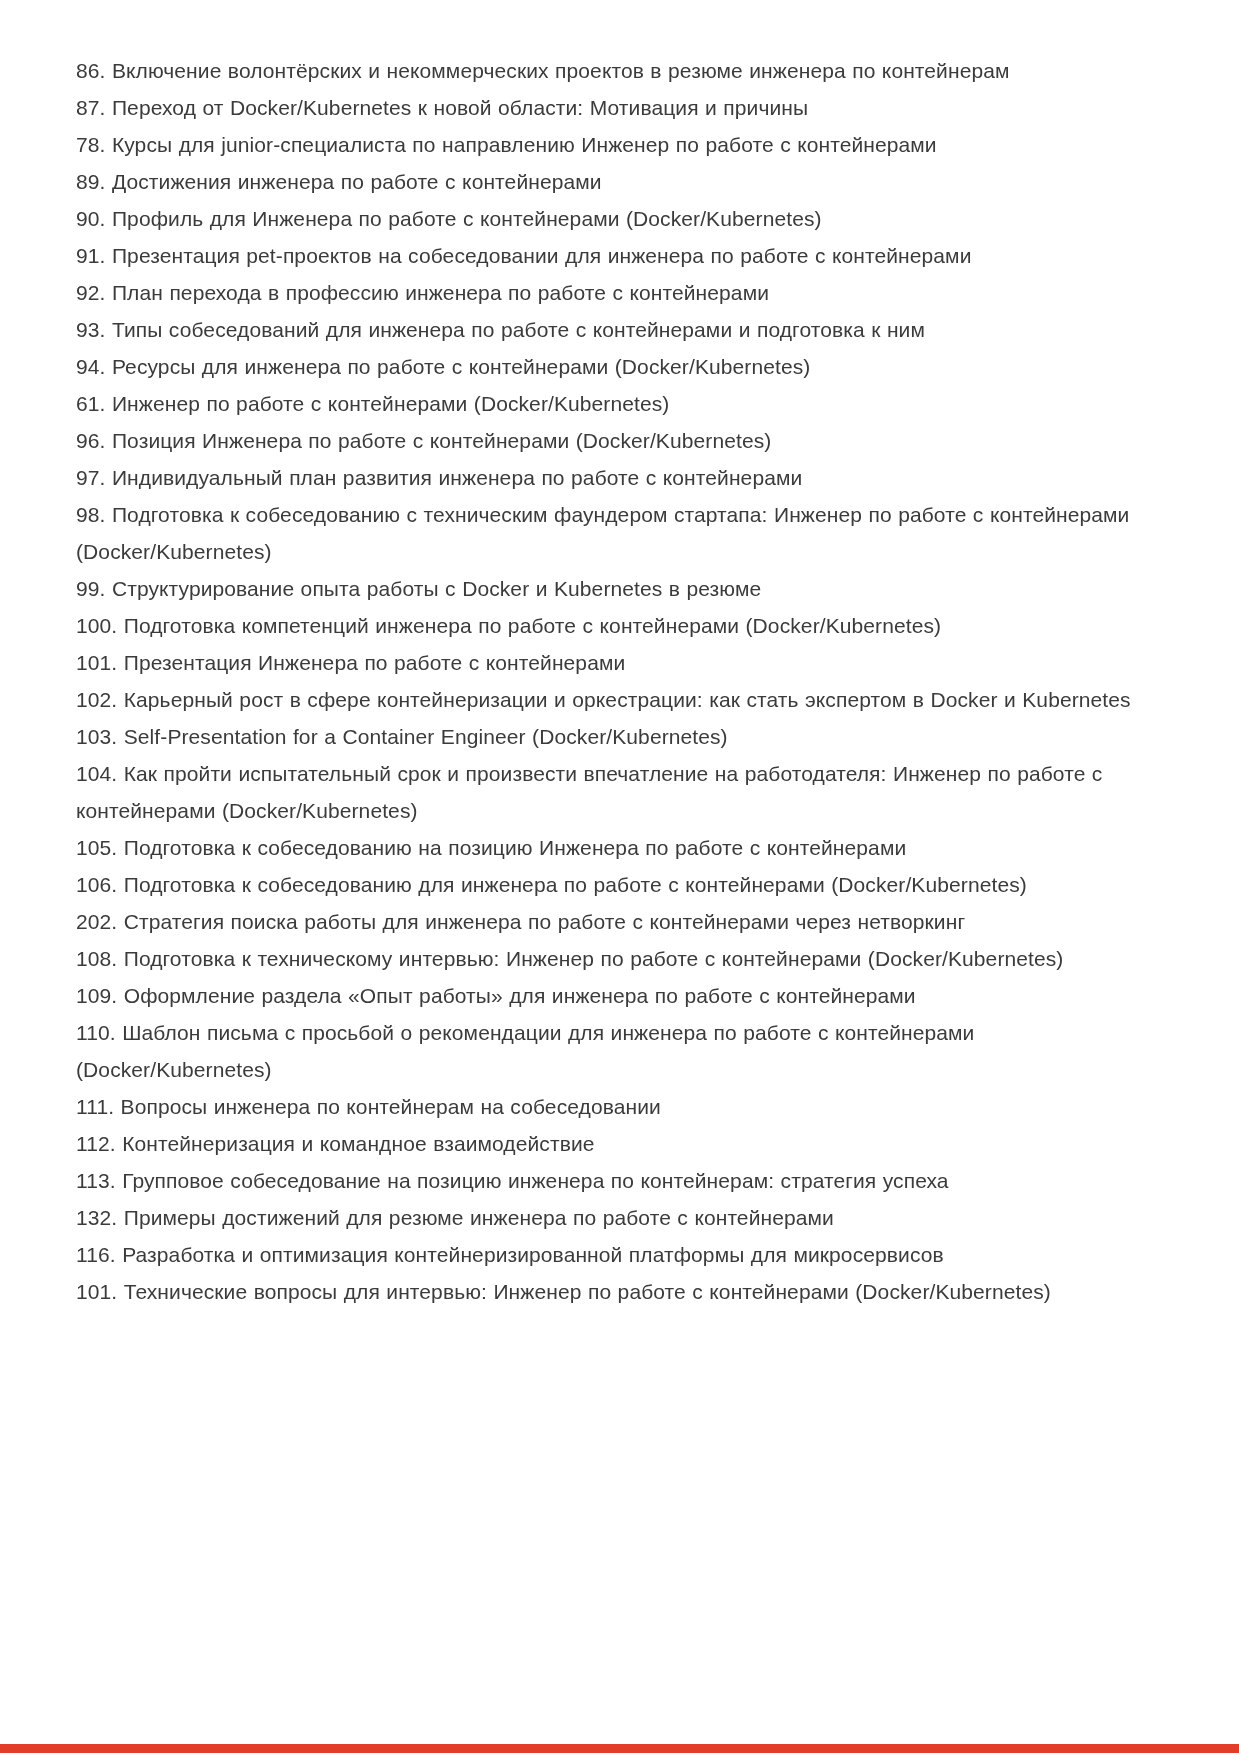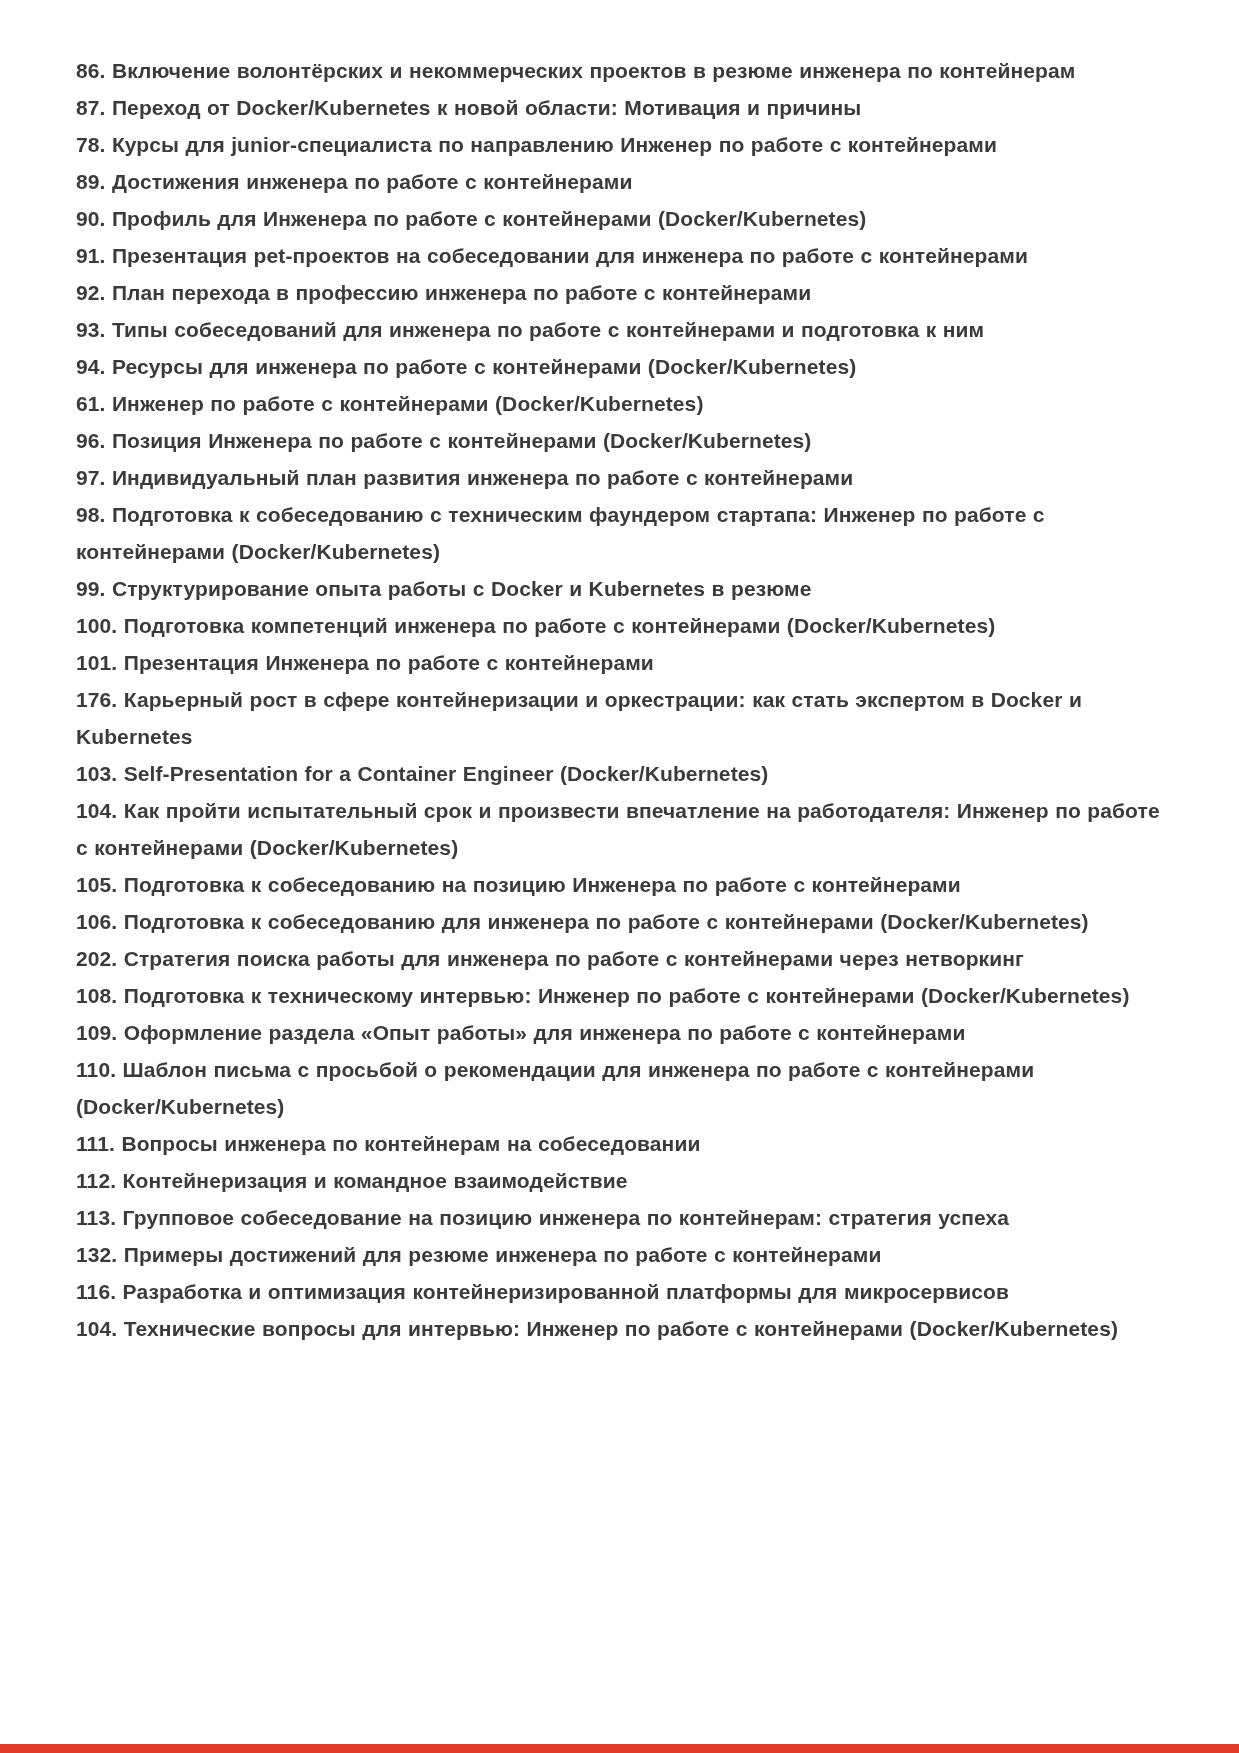--- a/index.html
+++ b/index.html
@@ -17,21 +17,21 @@
     box-sizing: border-box;
   }
   .doc {
     padding: 52px 76px 0 76px;
     box-sizing: border-box;
   }
   .doc p.item {
     margin: 0;
     font-size: 21px;
     line-height: 37px;
-    font-weight: 700;
+    font-weight: 400;
     letter-spacing: 0.1px;
     word-spacing: 0.5px;
   }
   .bottom-bar {
     position: absolute;
     left: 0;
     bottom: 0;
     width: 100%;
     height: 9px;
   }
@@ -50,31 +50,31 @@
       <p class="item">92. План перехода в профессию инженера по работе с контейнерами</p>
       <p class="item">93. Типы собеседований для инженера по работе с контейнерами и подготовка к ним</p>
       <p class="item">94. Ресурсы для инженера по работе с контейнерами (Docker/Kubernetes)</p>
       <p class="item">61. Инженер по работе с контейнерами (Docker/Kubernetes)</p>
       <p class="item">96. Позиция Инженера по работе с контейнерами (Docker/Kubernetes)</p>
       <p class="item">97. Индивидуальный план развития инженера по работе с контейнерами</p>
       <p class="item">98. Подготовка к собеседованию с техническим фаундером стартапа: Инженер по работе с контейнерами (Docker/Kubernetes)</p>
       <p class="item">99. Структурирование опыта работы с Docker и Kubernetes в резюме</p>
       <p class="item">100. Подготовка компетенций инженера по работе с контейнерами (Docker/Kubernetes)</p>
       <p class="item">101. Презентация Инженера по работе с контейнерами</p>
-      <p class="item">176. Карьерный рост в сфере контейнеризации и оркестрации: как стать экспертом в Docker и Kubernetes</p>
+      <p class="item">102. Карьерный рост в сфере контейнеризации и оркестрации: как стать экспертом в Docker и Kubernetes</p>
       <p class="item">103. Self-Presentation for a Container Engineer (Docker/Kubernetes)</p>
       <p class="item">104. Как пройти испытательный срок и произвести впечатление на работодателя: Инженер по работе с контейнерами (Docker/Kubernetes)</p>
       <p class="item">105. Подготовка к собеседованию на позицию Инженера по работе с контейнерами</p>
       <p class="item">106. Подготовка к собеседованию для инженера по работе с контейнерами (Docker/Kubernetes)</p>
       <p class="item">202. Стратегия поиска работы для инженера по работе с контейнерами через нетворкинг</p>
       <p class="item">108. Подготовка к техническому интервью: Инженер по работе с контейнерами (Docker/Kubernetes)</p>
       <p class="item">109. Оформление раздела «Опыт работы» для инженера по работе с контейнерами</p>
       <p class="item">110. Шаблон письма с просьбой о рекомендации для инженера по работе с контейнерами (Docker/Kubernetes)</p>
       <p class="item">111. Вопросы инженера по контейнерам на собеседовании</p>
       <p class="item">112. Контейнеризация и командное взаимодействие</p>
       <p class="item">113. Групповое собеседование на позицию инженера по контейнерам: стратегия успеха</p>
       <p class="item">132. Примеры достижений для резюме инженера по работе с контейнерами</p>
       <p class="item">116. Разработка и оптимизация контейнеризированной платформы для микросервисов</p>
-      <p class="item">104. Технические вопросы для интервью: Инженер по работе с контейнерами (Docker/Kubernetes)</p>
+      <p class="item">101. Технические вопросы для интервью: Инженер по работе с контейнерами (Docker/Kubernetes)</p>
     </div>
 </main>
 
 <div class="bottom-bar" style="background: rgb(226, 61, 40);"></div>
 
 </body></html>

